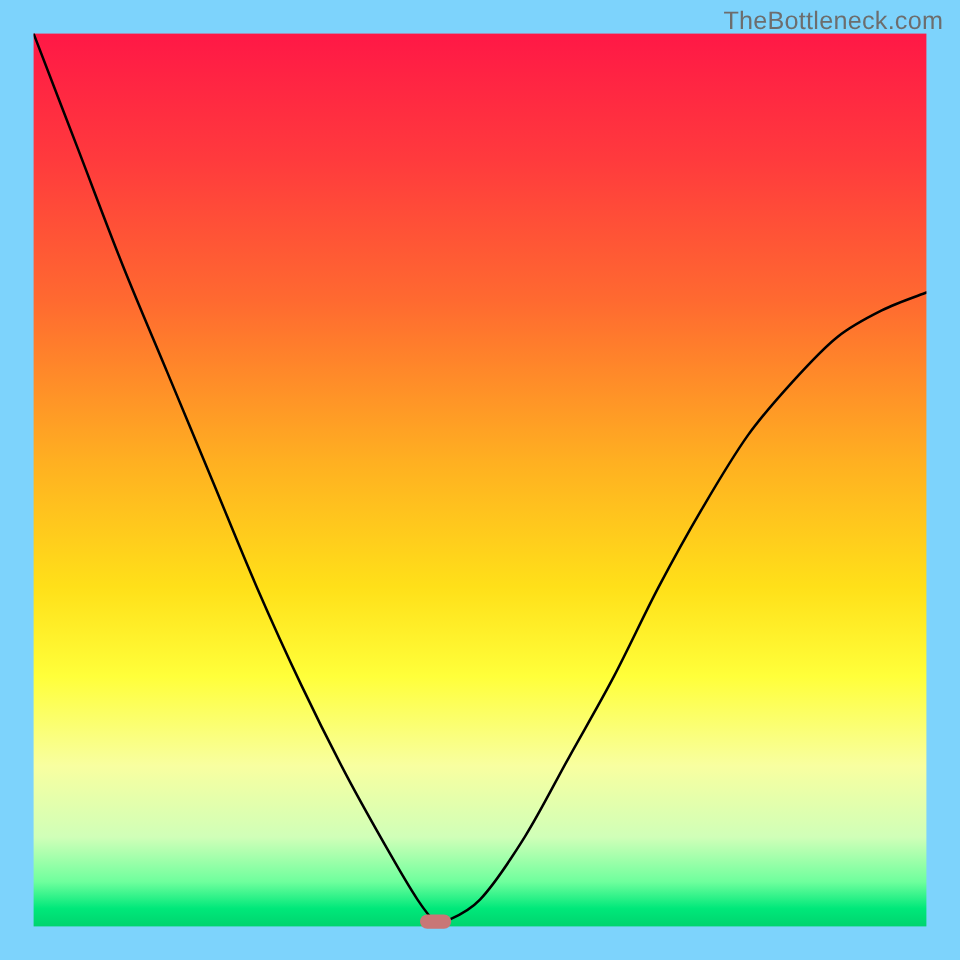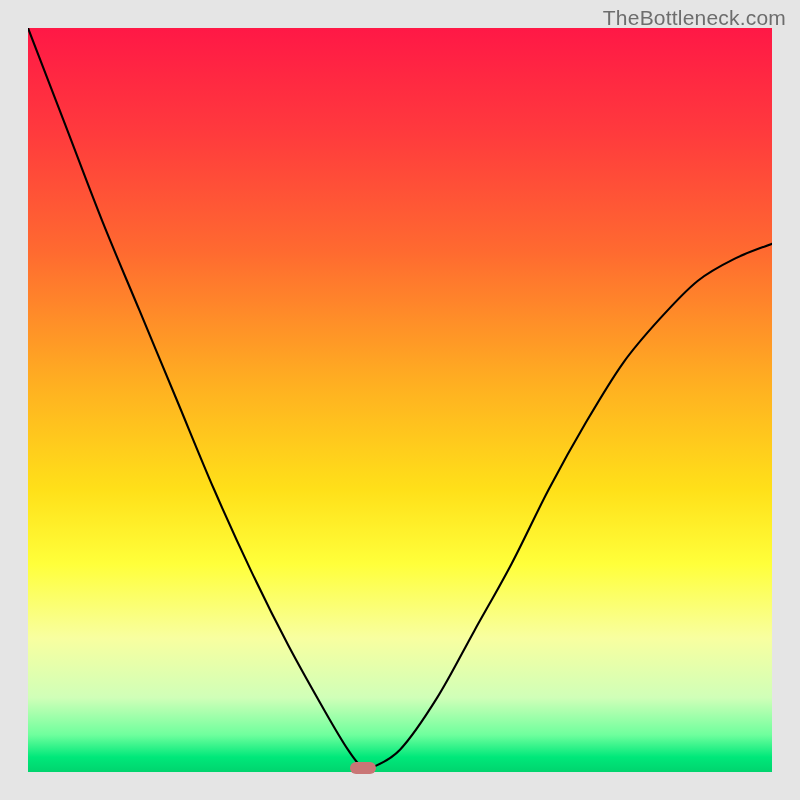--- a/index.html
+++ b/index.html
@@ -8,21 +8,21 @@
     width: 800px;
     height: 800px;
     background: #000;
     overflow: hidden;
     font-family: Arial, Helvetica, sans-serif;
   }
   .outer {
     position: relative;
     width: 800px;
     height: 800px;
-    background: #e5e5e5;
+    background: #7dd3fc;
   }
   .plot-area {
     position: absolute;
     left: 28px;
     top: 28px;
     width: 744px;
     height: 744px;
     background: linear-gradient(
       to bottom,
       #ff1846 0%,

